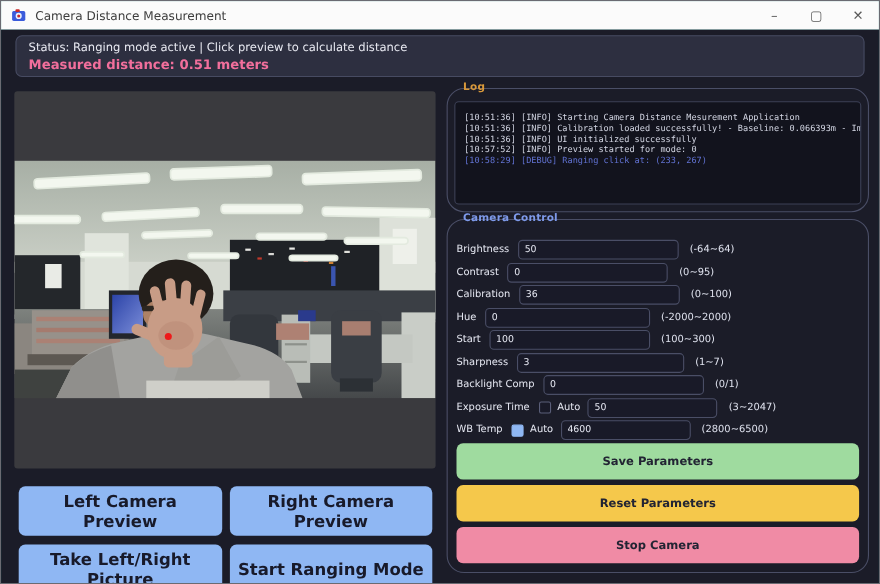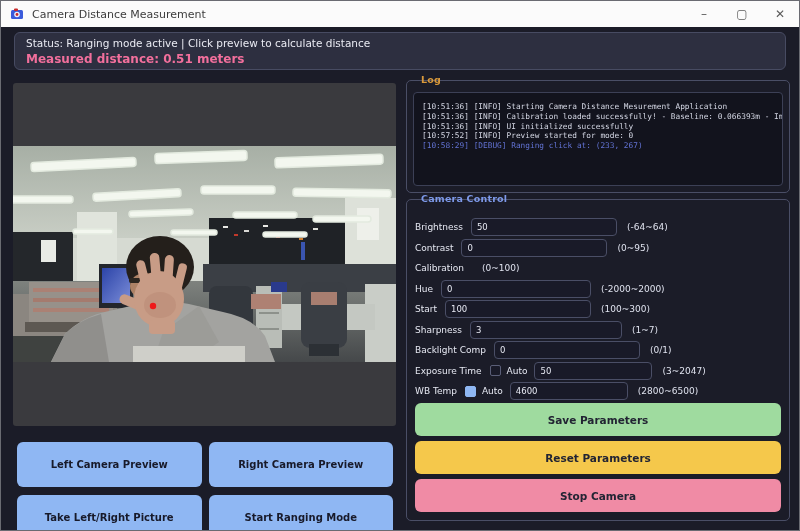--- a/index.html
+++ b/index.html
@@ -28,24 +28,24 @@
 
   
   .preview { position: absolute; left: 12px; top: 56px; width: 383px; height: 343px;
              background: #3a3a3e; border-radius: 3px; overflow: hidden; cursor: crosshair; }
   .photo { position: absolute; left: 0; top: 63px; width: 383px; height: 216px; display: block; }
 
   
   .left-btn-grid { position: absolute; left: 16px; top: 415px; width: 376px;
                    display: grid; grid-template-columns: 1fr 1fr; gap: 8px 7px; }
   .blue-btn { height: 45px; background: #8fb7f3; border: none; border-radius: 6px;
-              font-family: inherit; font-weight: bold; font-size: 10px; color: #181a2a; cursor: pointer; }
-
-  
-  .groupbox { position: absolute; border: 1px solid #4a4e66; border-radius: 5px; }
+              font-family: inherit; font-weight: bold; font-size: 15px; color: #181a2a; cursor: pointer; }
+
+  
+  .groupbox { position: absolute; border: 1px solid #4a4e66; border-radius: 16px; }
   .groupbox-label { position: absolute; top: -7px; left: 14px; font-size: 9.5px; font-weight: bold;
                     letter-spacing: .2px; }
   .log-box { left: 405px; top: 53px; width: 384px; height: 113px; }
   .log-box .groupbox-label { color: #d9993b; }
   .ctl-box { left: 405px; top: 172px; width: 384px; height: 322px; }
   .ctl-box .groupbox-label { color: #7e9aea; }
 
   .log-inner { position: absolute; left: 6px; top: 11px; right: 6px; bottom: 6px;
                background: #12131d; border: 1px solid #3c4056; border-radius: 4px;
                padding: 9px 0 0 8px; overflow: hidden; }
@@ -239,20 +239,21 @@
           <input class="ctl-input" value="50" style="">
           <span class="ctl-range">(-64~64)</span>
         </div>
         <div class="ctl-row">
           <span class="ctl-label">Contrast</span>
           <input class="ctl-input" value="0" style="">
           <span class="ctl-range">(0~95)</span>
         </div>
         <div class="ctl-row">
           <span class="ctl-label">Calibration</span>
+          <input class="ctl-input" value="36" style="">
           <span class="ctl-range">(0~100)</span>
         </div>
         <div class="ctl-row">
           <span class="ctl-label">Hue</span>
           <input class="ctl-input" style="width: 150px;" value="0">
           <span class="ctl-range">(-2000~2000)</span>
         </div>
         <div class="ctl-row">
           <span class="ctl-label">Start</span>
           <input class="ctl-input" value="100" style="">

